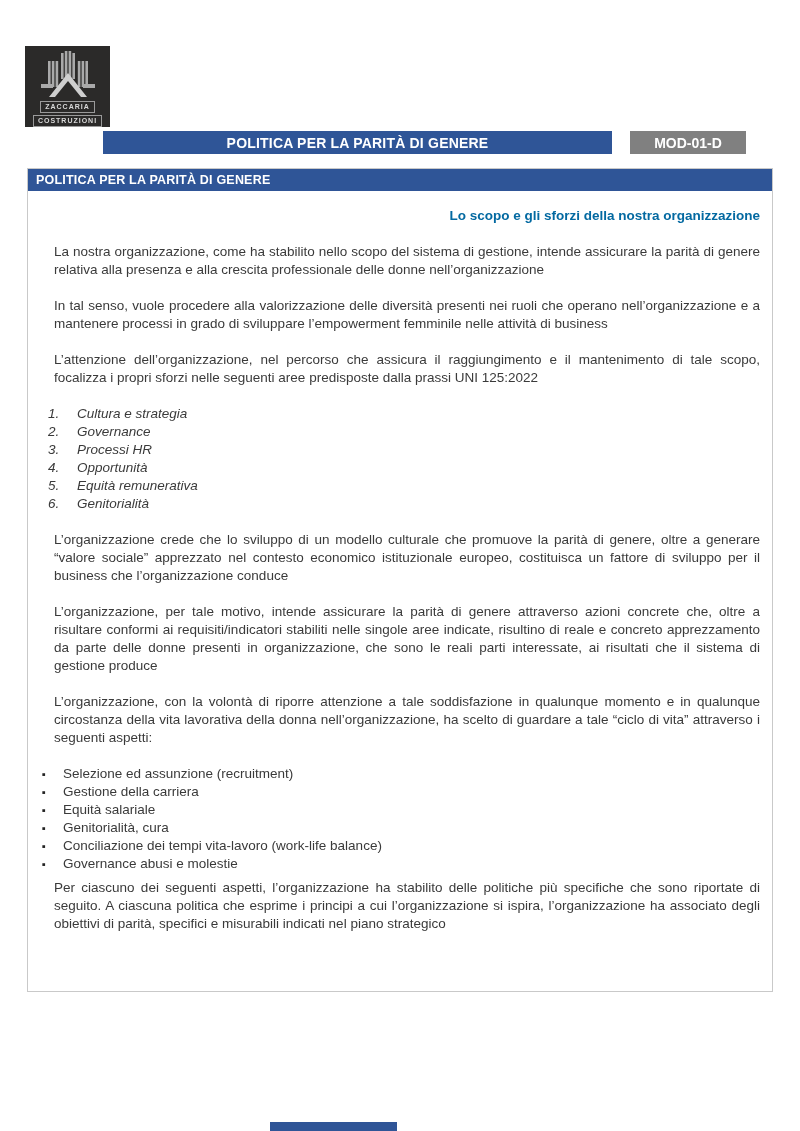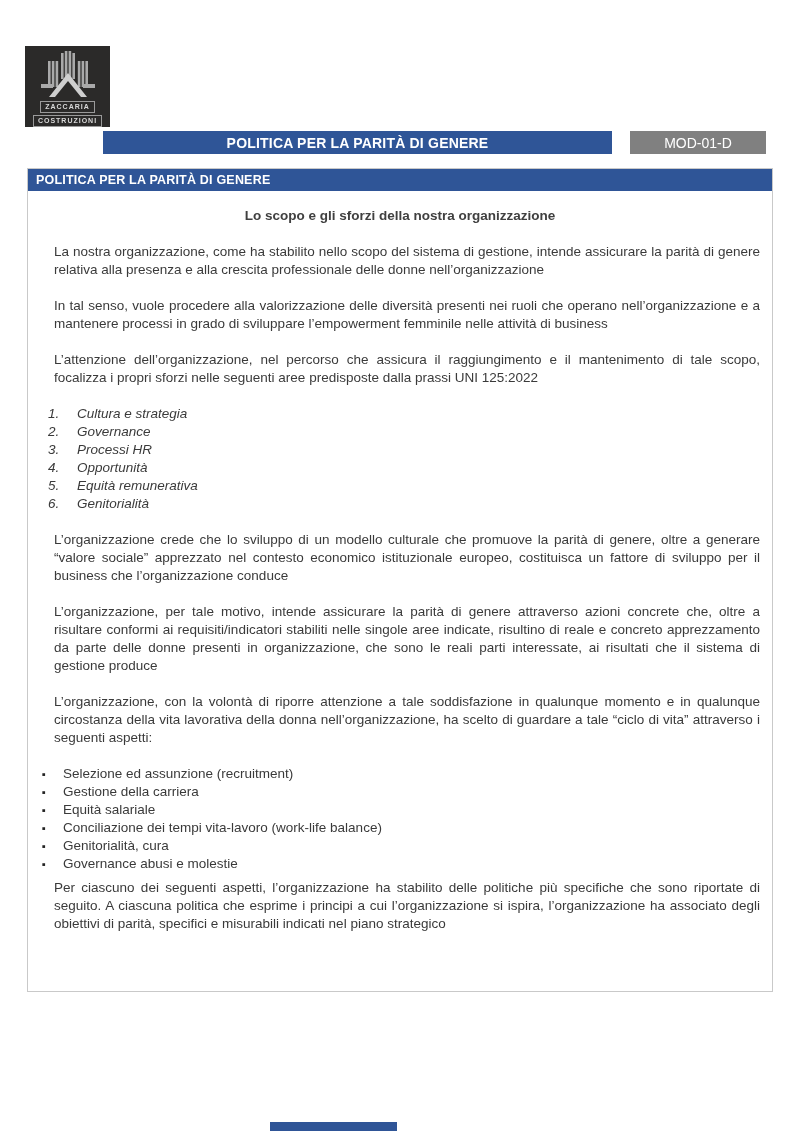--- a/index.html
+++ b/index.html
@@ -35,23 +35,23 @@
   .header-bar {
     position: absolute; left: 103px; top: 131px;
     width: 509px; height: 23px;
     background: #2f5597;
     color: #ffffff; font-weight: bold; font-size: 14px;
     display: flex; align-items: center; justify-content: center;
     letter-spacing: .2px;
   }
   .doc-badge {
     position: absolute; left: 630px; top: 131px;
-    width: 136px; height: 23px;
+    width: 116px; height: 23px;
     background: #808080;
-    color: #ffffff; font-weight: normal; font-size: 14px;
+    color: #ffffff; font-weight: bold; font-size: 14px;
     display: flex; align-items: center; justify-content: center;
   }
 
   
   .doc-box {
     position: absolute; left: 27px; top: 168px;
     width: 746px; height: 824px;
     border: 1px solid #c9c9c9;
     background: #ffffff;
   }
@@ -61,22 +61,22 @@
     height: 22px; line-height: 22px;
     padding: 0 8px; letter-spacing: .2px;
   }
   .doc-body {
     padding: 16px 12px 0 12px;
     font-size: 13.5px; line-height: 18px;
   }
   .doc-body p { margin: 0 0 18px 14px; text-align: justify; }
   .doc-body h3 {
     margin: 0 0 18px 0;
-    font-size: 13.5px; font-weight: bold; color: #404040;
-    text-align: center;
+    font-size: 13.5px; font-weight: bold; color: #0369a1;
+    text-align: right;
   }
   .doc-body ol {
     margin: 0 0 18px 0; padding-left: 23px;
     list-style: decimal outside;
     font-style: italic;
   }
   .doc-body ol li { padding-left: 14px; }
   .doc-body ul {
     margin: 0 0 6px 0; padding-left: 2px;
     list-style: none;
@@ -152,22 +152,22 @@
     <p>L’organizzazione crede che lo sviluppo di un modello culturale che promuove la parità di genere, oltre a generare “valore sociale” apprezzato nel contesto economico istituzionale europeo, costituisca un fattore di sviluppo per il business che l’organizzazione conduce</p>
 
 
     <p>L’organizzazione, per tale motivo, intende assicurare la parità di genere attraverso azioni concrete che, oltre a risultare conformi ai requisiti/indicatori stabiliti nelle singole aree indicate, risultino di reale e concreto apprezzamento da parte delle donne presenti in organizzazione, che sono le reali parti interessate, ai risultati che il sistema di gestione produce</p>
     <p>L’organizzazione, con la volontà di riporre attenzione a tale soddisfazione in qualunque momento e in qualunque circostanza della vita lavorativa della donna nell’organizzazione, ha scelto di guardare a tale “ciclo di vita” attraverso i seguenti aspetti:</p>
 
     <ul>
       <li>Selezione ed assunzione (recruitment)</li>
       <li>Gestione della carriera</li>
       <li>Equità salariale</li>
+      <li>Genitorialità, cura</li>
       <li>Conciliazione dei tempi vita-lavoro (work-life balance)</li>
-      <li>Genitorialità, cura</li>
       <li>Governance abusi e molestie</li>
     </ul>
 
     <p>Per ciascuno dei seguenti aspetti, l’organizzazione ha stabilito delle politiche più specifiche che sono riportate di seguito. A ciascuna politica che esprime i principi a cui l’organizzazione si ispira, l’organizzazione ha associato degli obiettivi di parità, specifici e misurabili indicati nel piano strategico</p>
 
   </div>
 </div>
 
 <div class="next-page-strip"></div>
 

